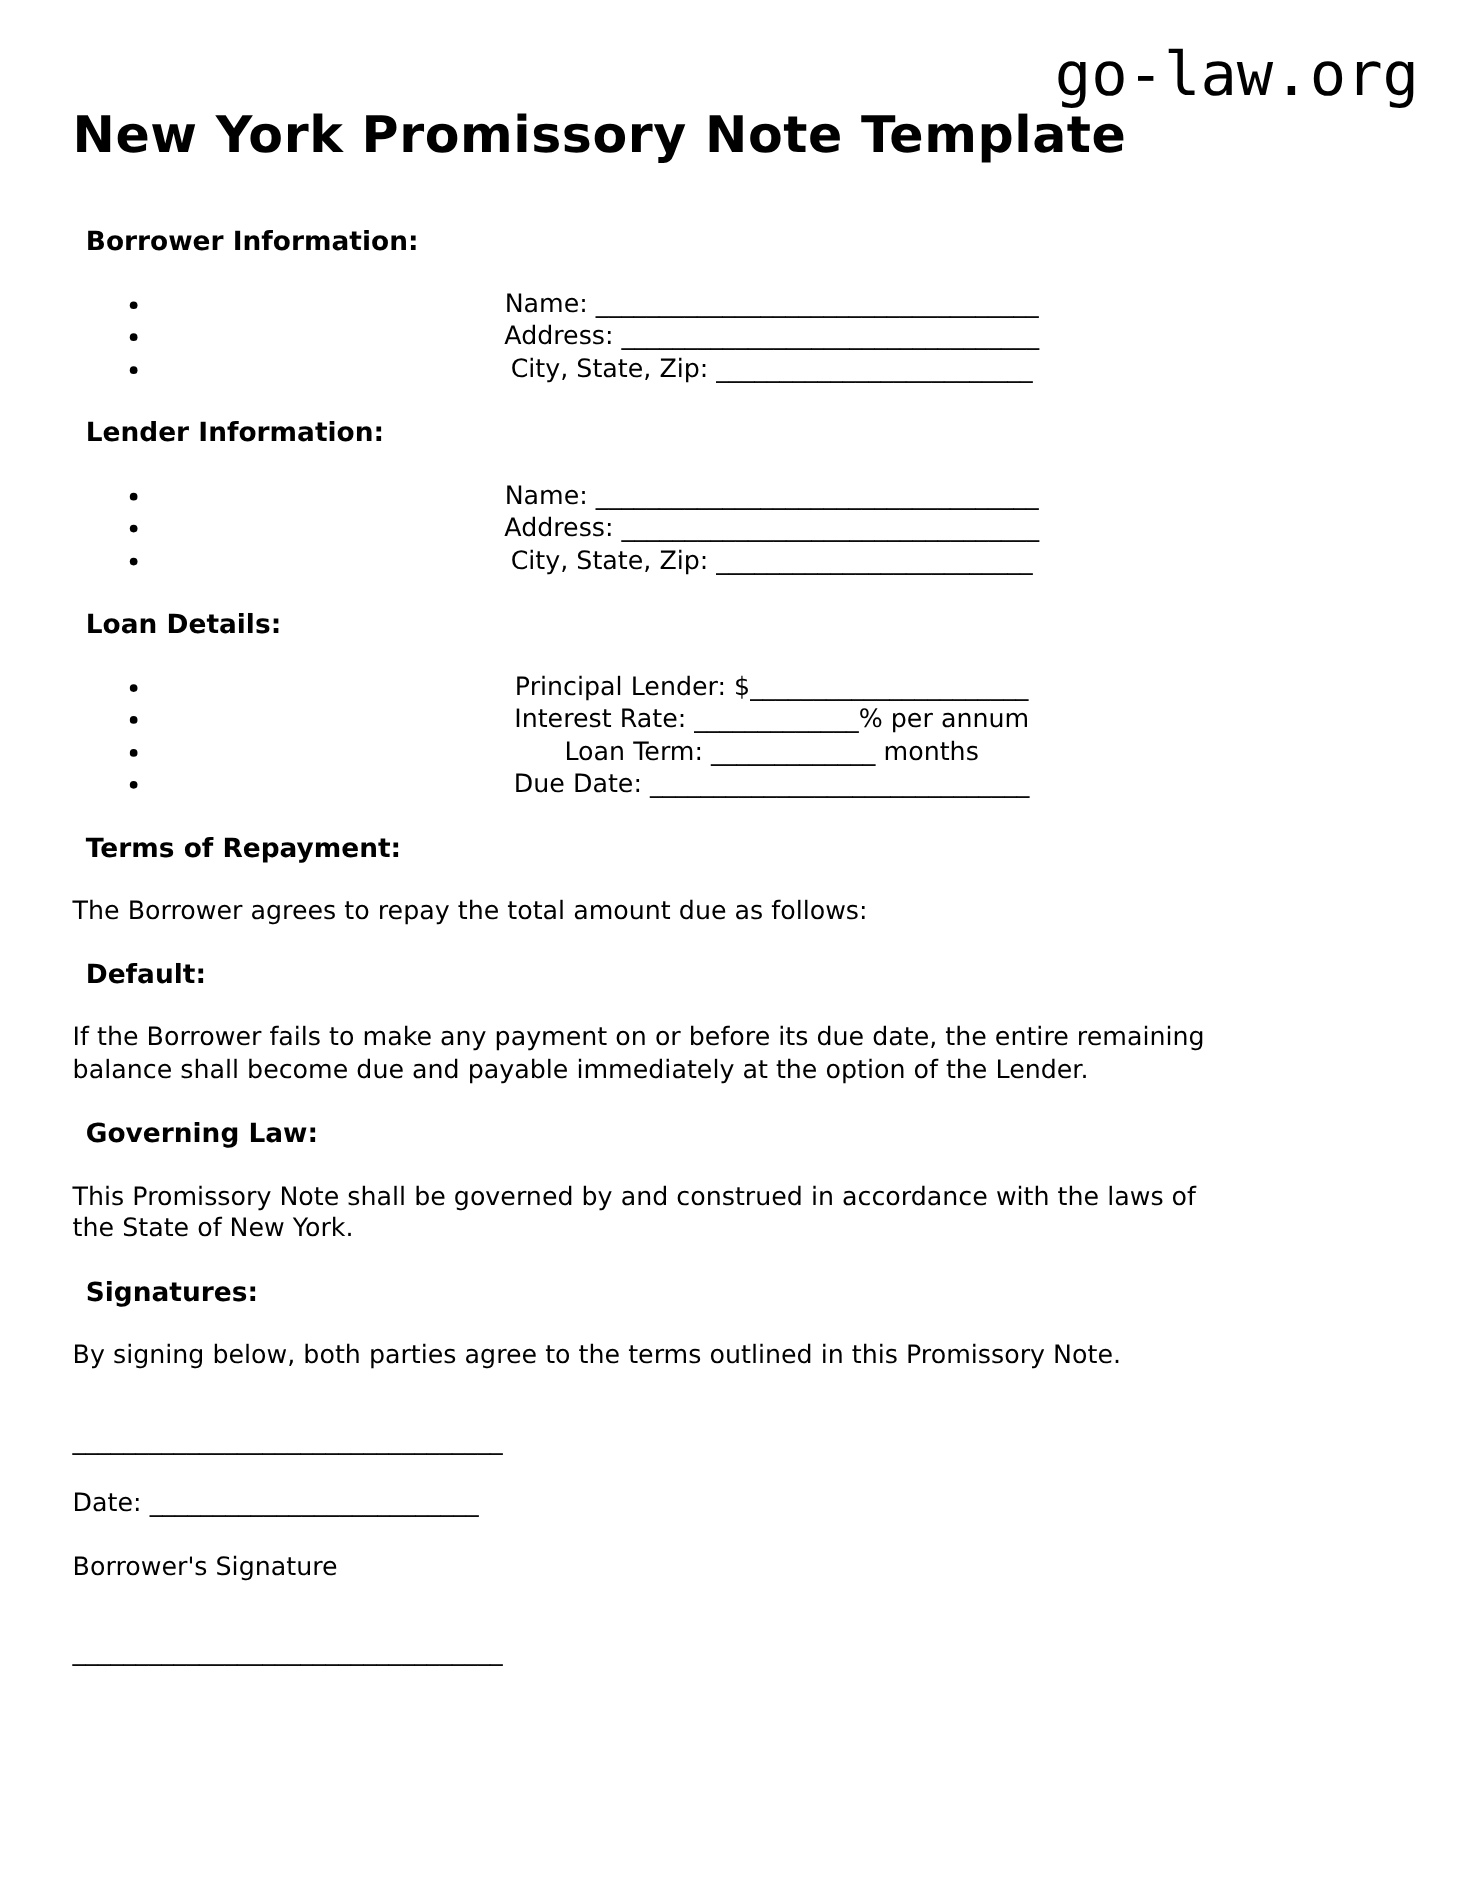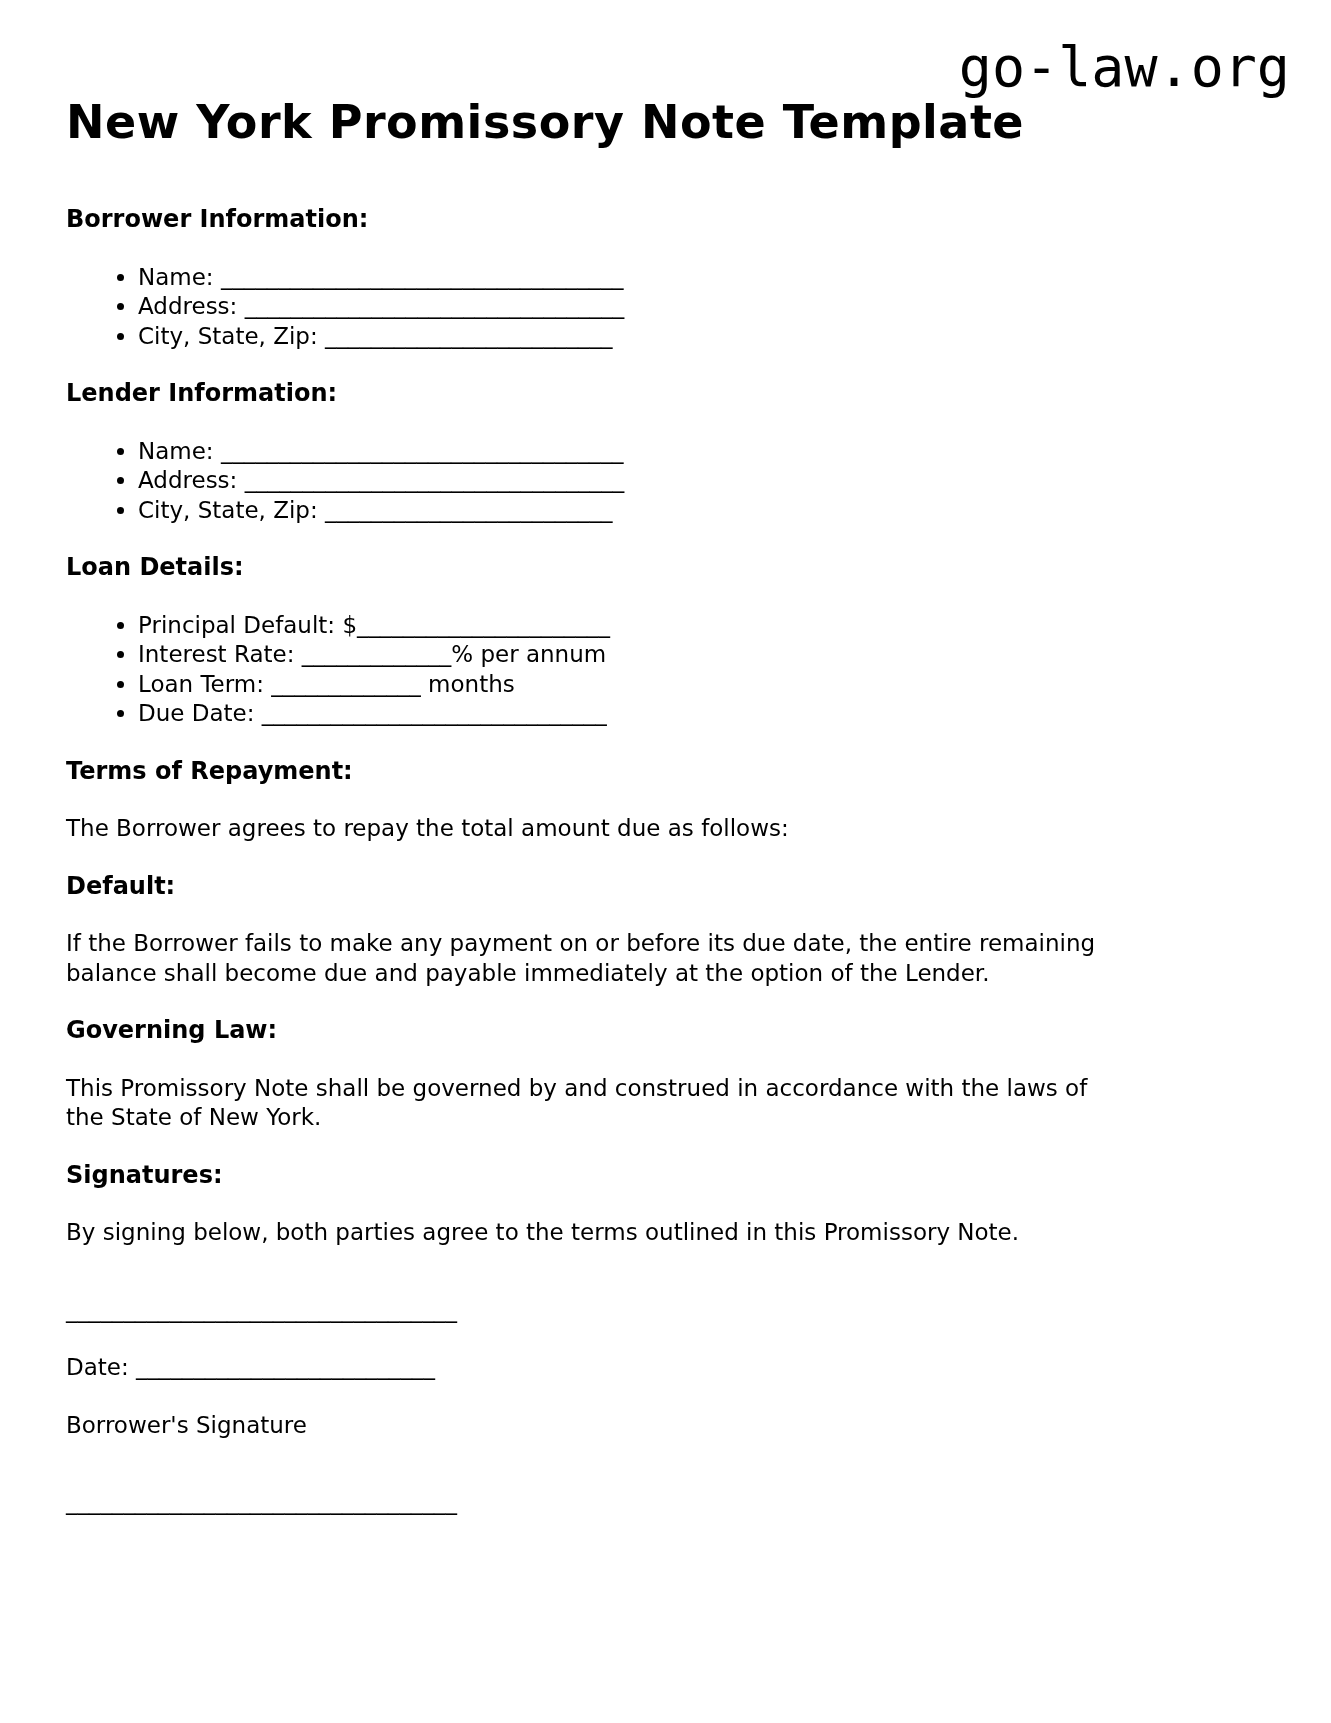--- a/index.html
+++ b/index.html
@@ -29,29 +29,29 @@
     font-size: 46px;
     line-height: 54px;
     font-weight: bold;
     letter-spacing: 0.5px;
     margin: 0 0 56px 0;
   }
   p { margin: 28px 0; }
   .section-heading {
     font-size: 24px;
     font-weight: bold;
-    margin: 28px 0;
+    margin: 28px 12px;
   }
   ul.blank-list, ol.num-list {
     margin: 28px 0;
     padding-left: 72px;
   }
   ul.blank-list { list-style: disc outside; }
   ol.num-list { list-style: decimal outside; }
-  li { line-height: 29.5px; }
+  li { line-height: 29.5px; text-align: center; }
   .multiline { white-space: pre-line; }
   .sig-line { margin-top: 48px; white-space: nowrap; }
 </style>
 </head>
 <body>
 
 <div class="page">
 
   <div class="logo">go-law.org</div>
 
@@ -67,21 +67,21 @@
 
   <p class="section-heading">Lender Information:</p>
   <ul class="blank-list">
     <li>Name: ___________________________________</li>
     <li>Address: _________________________________</li>
     <li>City, State, Zip: _________________________</li>
   </ul>
 
   <p class="section-heading">Loan Details:</p>
   <ul class="blank-list">
-    <li>Principal Default: $______________________</li>
+    <li>Principal Lender: $______________________</li>
     <li>Interest Rate: _____________% per annum</li>
     <li>Loan Term: _____________ months</li>
     <li>Due Date: ______________________________</li>
   </ul>
 
   <p class="section-heading">Terms of Repayment:</p>
   <p class="body-text">The Borrower agrees to repay the total amount due as follows:</p>
 
   <p class="section-heading">Default:</p>
   <p class="body-text multiline">If the Borrower fails to make any payment on or before its due date, the entire remaining

